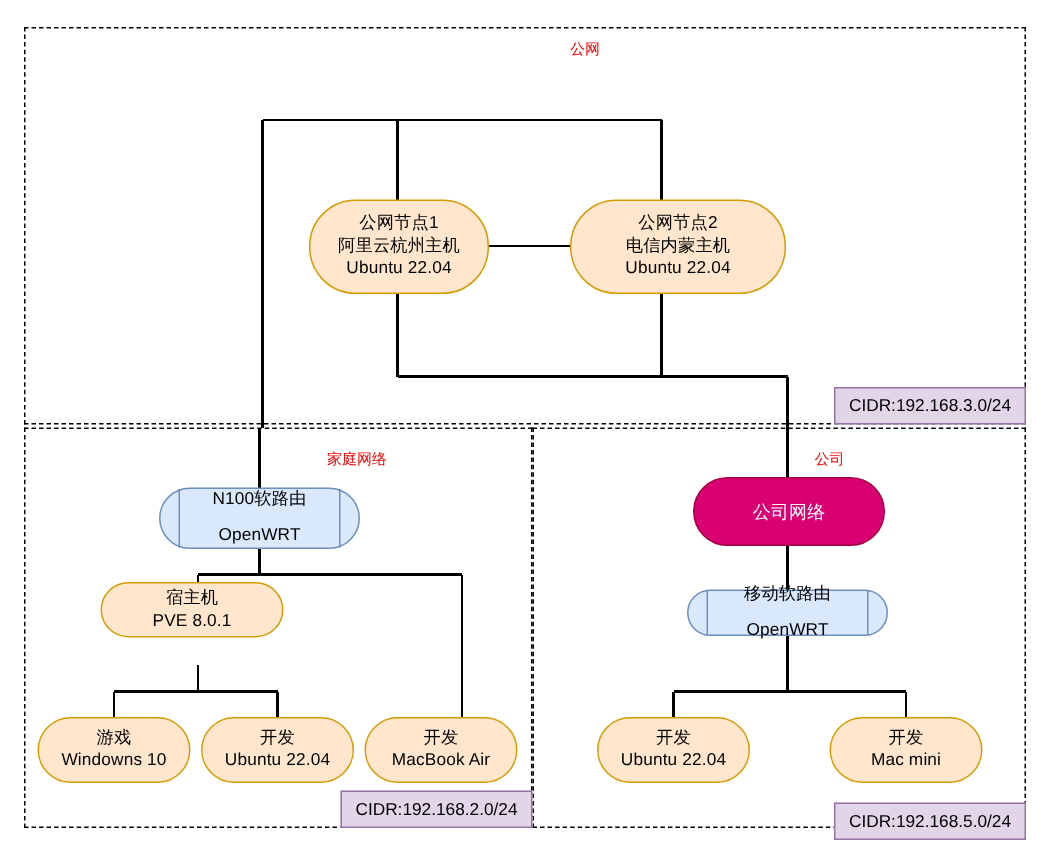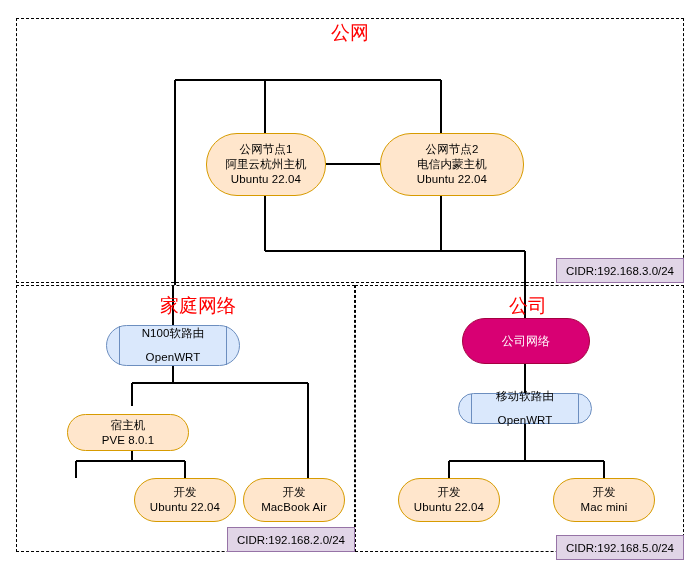--- a/index.html
+++ b/index.html
@@ -30,25 +30,25 @@
   }
   .zone {
     position: absolute;
     border: 1.6px dashed #000000;
     box-sizing: border-box;
     background: transparent;
   }
   .zone-title {
     position: absolute;
     color: #ff0000;
-    font-size: 19px;
+    font-size: 10px;
     line-height: 16px;
-    text-align: center;
+    text-align: right;
     white-space: nowrap;
-    font-family: Liberation Mono, monospace;
+    font-family: Liberation Sans, sans-serif;
   }
   .node {
     position: absolute;
     box-sizing: border-box;
     display: flex;
     flex-direction: column;
     align-items: center;
     justify-content: center;
     text-align: right;
     font-size: 11.5px;
@@ -158,25 +158,29 @@
     <span class="ln">公网节点2</span>
     <span class="ln">电信内蒙主机</span>
     <span class="ln">Ubuntu 22.04</span>
   </div>
 
   <div class="node node-blue node-process" style="left:106px; top:325px; width:134px; height:41px;">
     <span class="ln">N100软路由</span>
     <span class="ln">OpenWRT</span>
   </div>
 
-  <div class="node node-orange" style="left:67px; top:414px; width:122px; height:37px;">
+  <div class="node node-orange" style="left:67px; top:388px; width:122px; height:37px;">
     <span class="ln">宿主机</span>
     <span class="ln">PVE 8.0.1</span>
   </div>
 
+  <div class="node node-orange" style="left:25px; top:478px; width:102px; height:44px;">
+    <span class="ln">游戏</span>
+    <span class="ln">Windowns 10</span>
+  </div>
 
   <div class="node node-orange" style="left:134px; top:478px; width:102px; height:44px;">
     <span class="ln">开发</span>
     <span class="ln">Ubuntu 22.04</span>
   </div>
 
   <div class="node node-orange" style="left:243px; top:478px; width:102px; height:44px;">
     <span class="ln">开发</span>
     <span class="ln">MacBook Air</span>
   </div>

